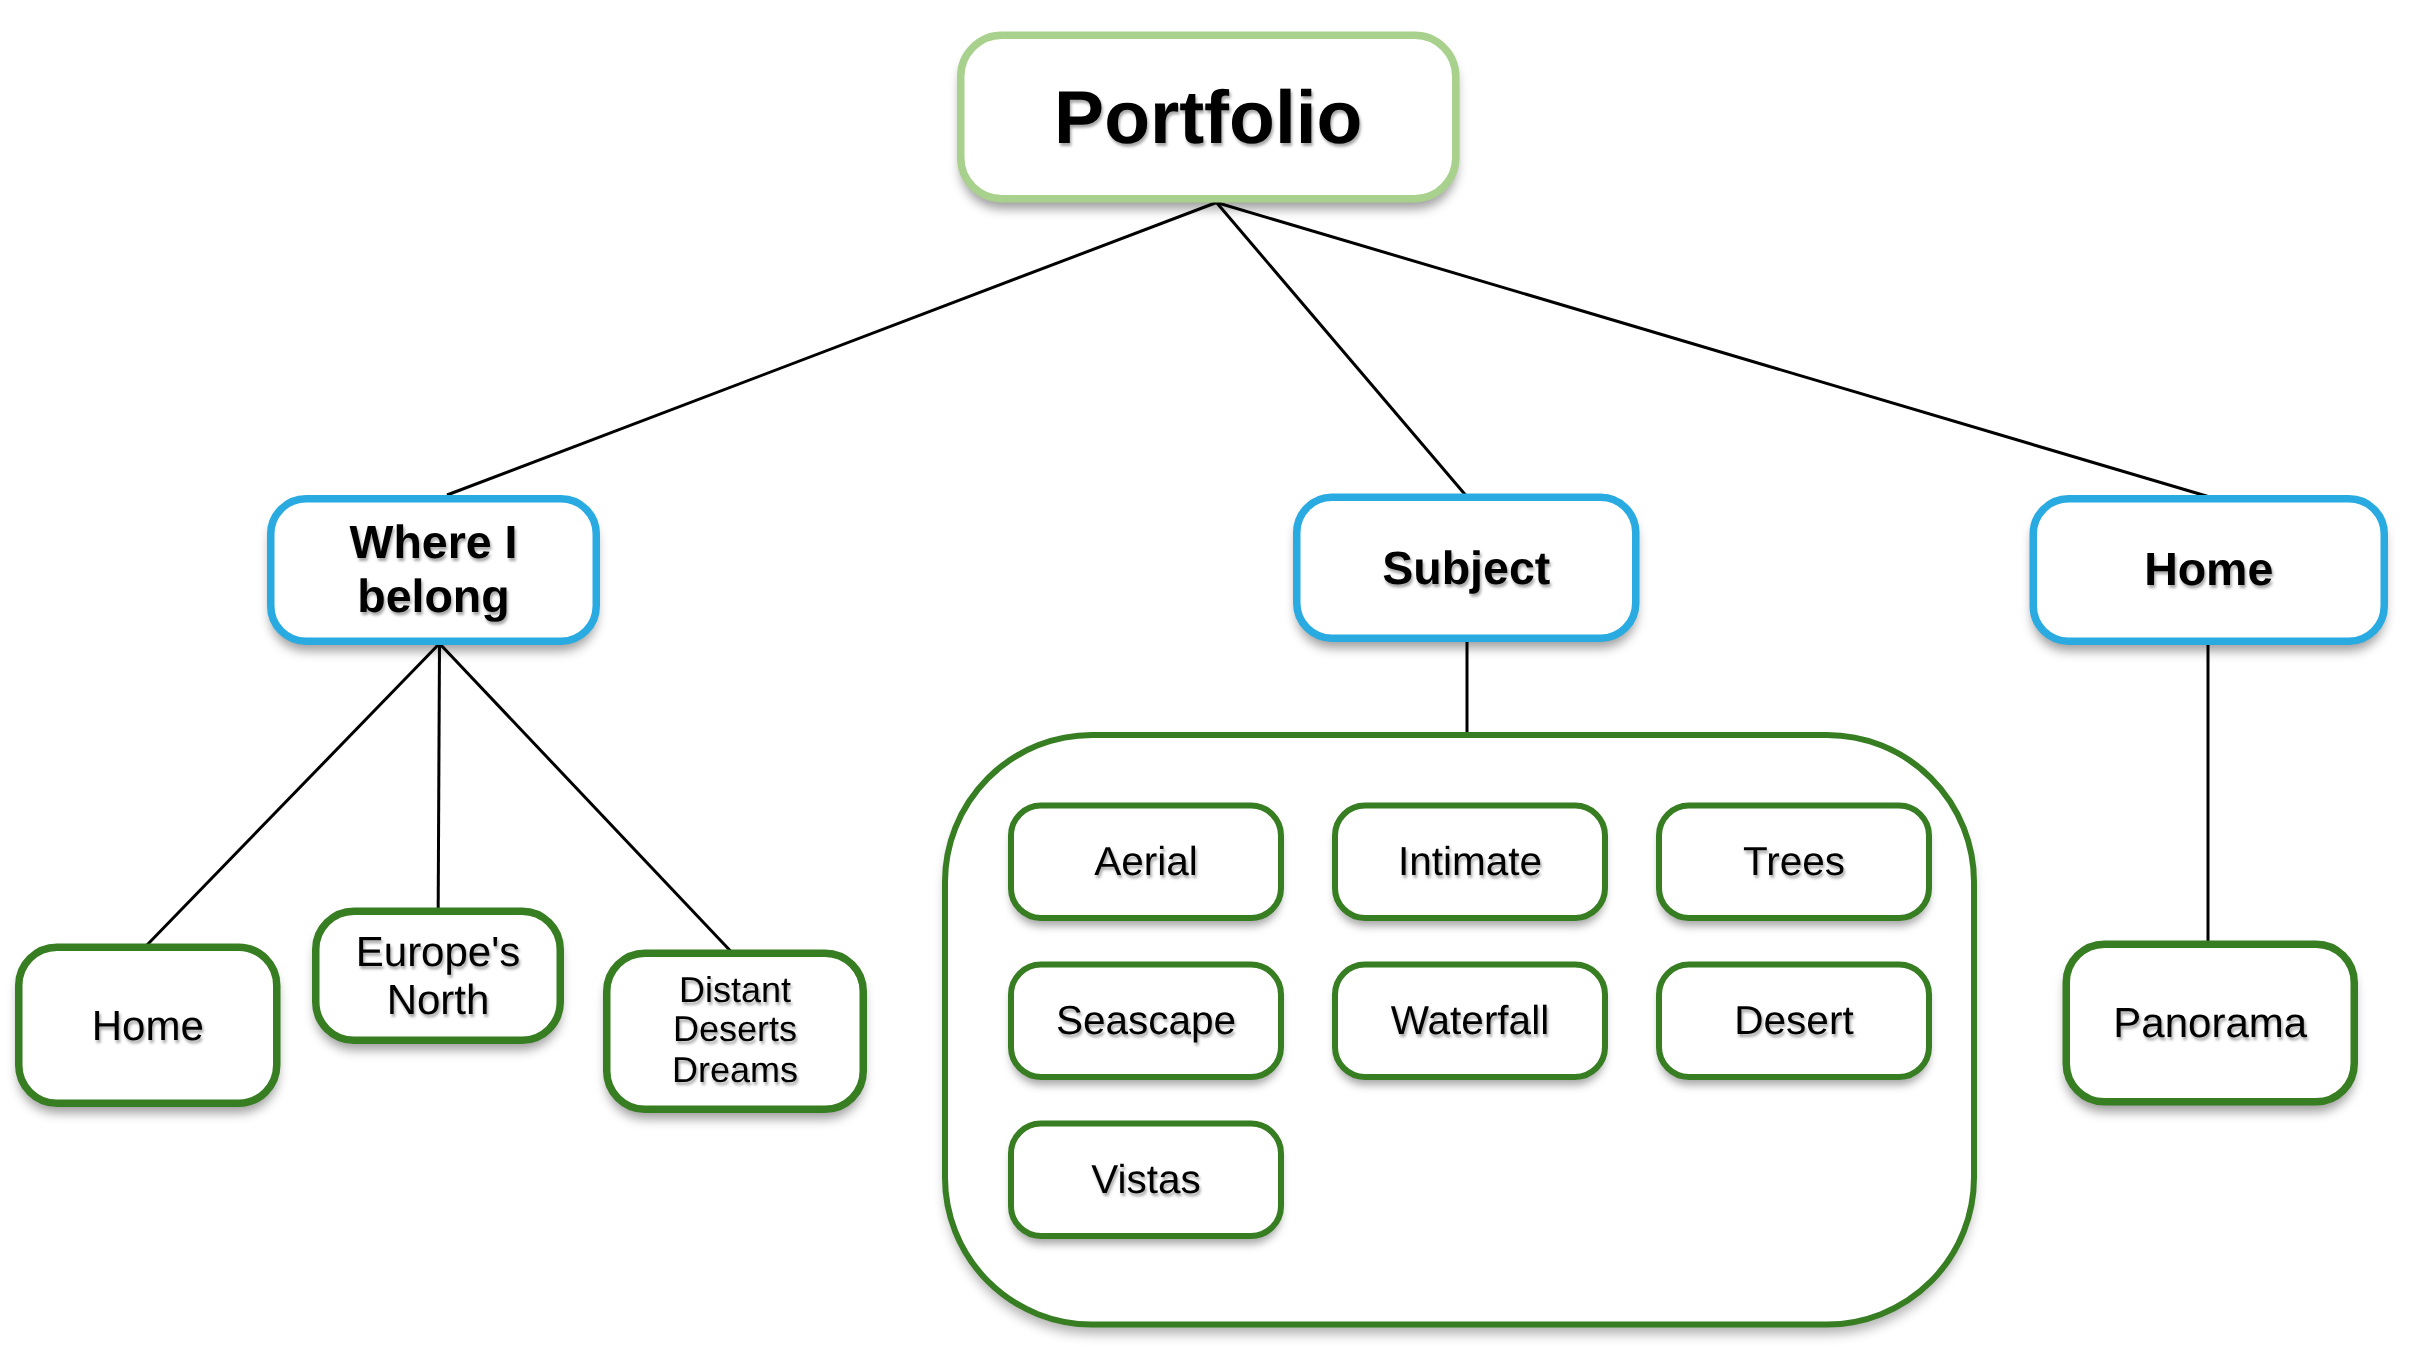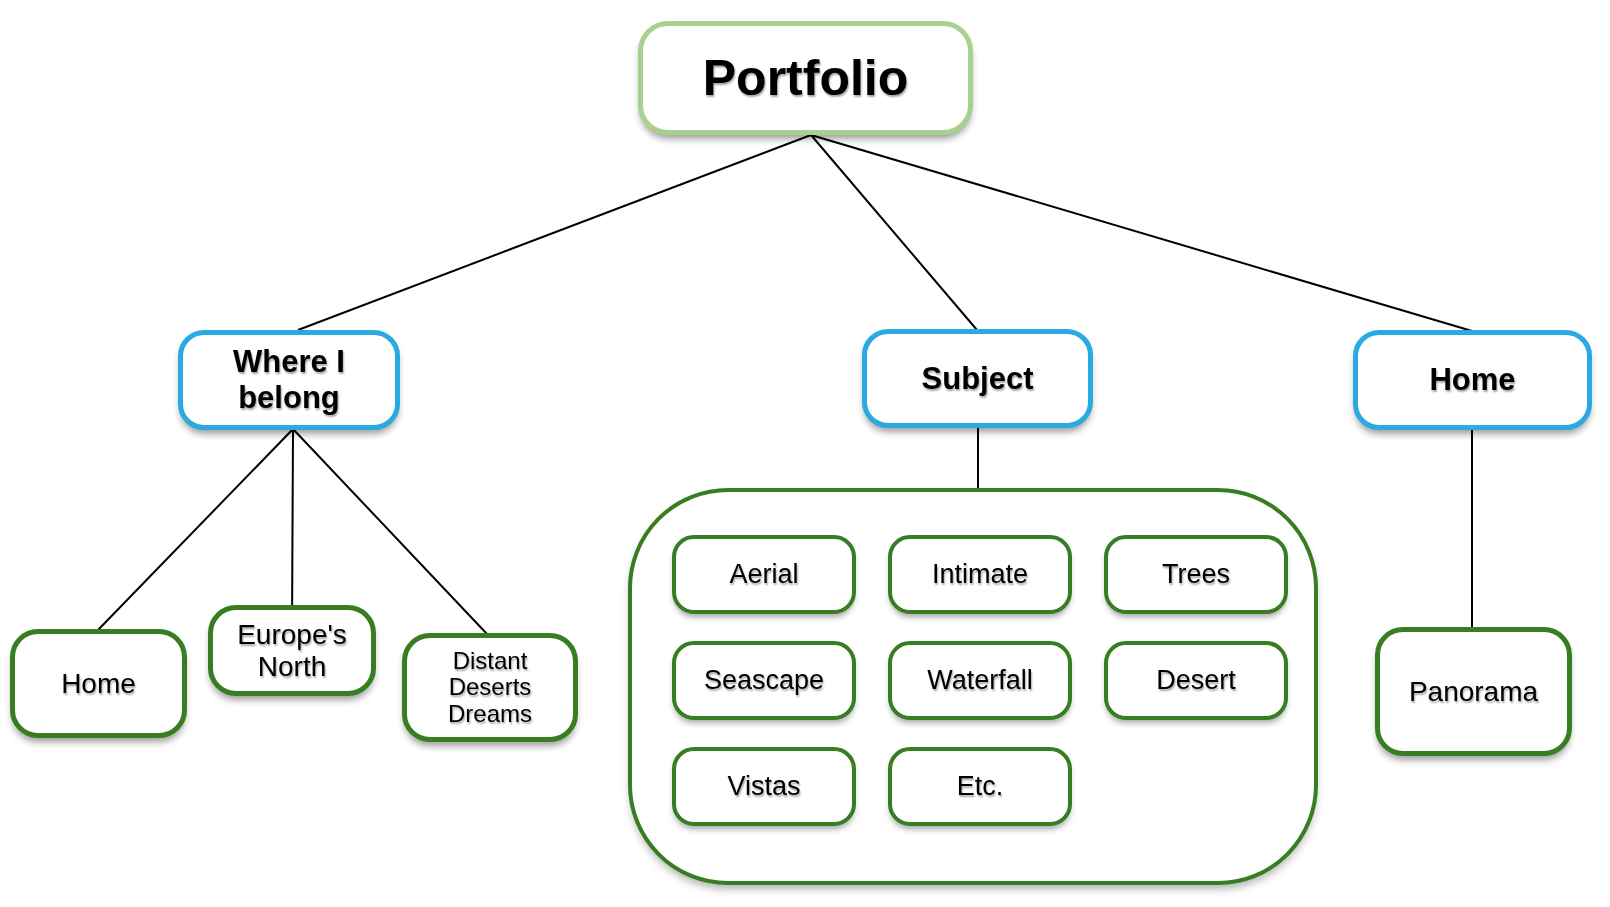--- a/index.html
+++ b/index.html
@@ -54,21 +54,21 @@
     border: 5px solid var(--leaf-border, #377d21);
     border-radius: 28px;
     font-size: 28px;
     font-weight: 500;
     line-height: 1.12;
   }
   #leaf-home      { left: 10px;   top: 629px; width: 177px; height: 109px; }
   #leaf-en        { left: 208px;  top: 605px; width: 168px; height: 91px; padding: 0 14px; }
   #leaf-ddd       { left: 402px;  top: 633px; width: 176px; height: 109px; padding: 0 20px;
                     font-size: 24px; line-height: 1.1; }
-  #leaf-panorama  { left: 1375px; top: 627px; width: 197px; height: 129px; }
+  #leaf-panorama  { left: 1375px; top: 627px; width: 197px; height: 110px; }
   #subject-container {
     position: absolute;
     left: 628px; top: 488px; width: 690px; height: 397px;
     box-sizing: border-box;
     border: 4px solid var(--leaf-border, #377d21);
     border-radius: 100px;
     background: #ffffff;
     z-index: 1;
     box-shadow: 0 6px 8px -2px rgba(0,0,0,0.3);
   }
@@ -133,16 +133,15 @@
 <div id="subject-container"></div>
 
 <div id="subject-grid">
   <div class="cell">Aerial</div>
   <div class="cell">Intimate</div>
   <div class="cell">Trees</div>
   <div class="cell">Seascape</div>
   <div class="cell">Waterfall</div>
   <div class="cell">Desert</div>
   <div class="cell">Vistas</div>
-  <div class="cell">Etc.</div>
 </div>
 
 <div class="box leaf-box" id="leaf-panorama">Panorama</div>
 
 </body></html>

